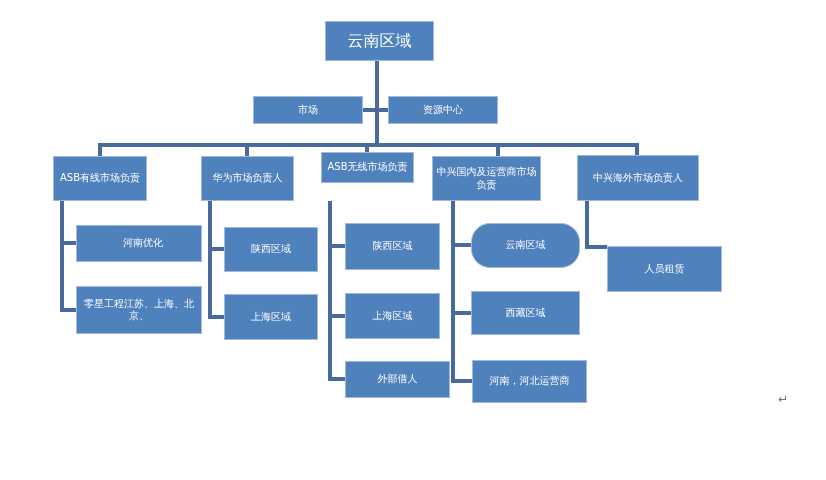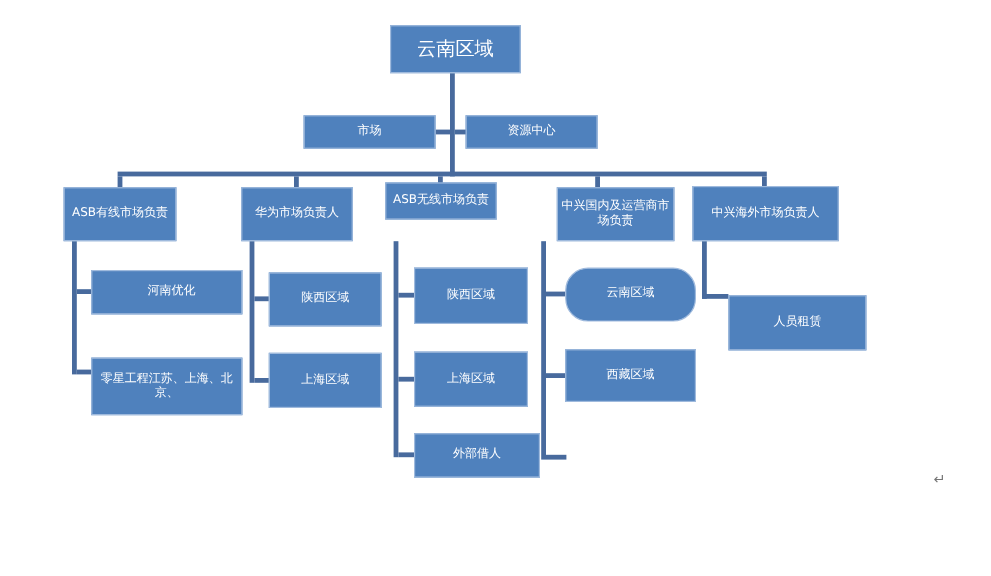--- a/index.html
+++ b/index.html
@@ -79,33 +79,34 @@
   <div class="conn" style="left:585px;top:245px;width:22px;height:4px;"></div>
 
   <div class="box root" style="left:325px;top:21px;width:109px;height:40px;">云南区域</div>
 
   <div class="box" style="left:253px;top:96px;width:110px;height:28px;">市场</div>
   <div class="box" style="left:388px;top:96px;width:110px;height:28px;">资源中心</div>
 
   <div class="box" style="left:53px;top:156px;width:94px;height:45px;">ASB有线市场负责</div>
   <div class="box" style="left:201px;top:156px;width:93px;height:45px;">华为市场负责人</div>
   <div class="box" style="left:321px;top:152px;width:93px;height:31px;">ASB无线市场负责</div>
-  <div class="box" style="left:464px;top:156px;width:98px;height:45px;">中兴国内及运营商市场负责</div>
+  <div class="box" style="left:432px;top:156px;width:109px;height:45px;">中兴国内及运营商市场负责</div>
   <div class="box" style="left:577px;top:155px;width:122px;height:46px;">中兴海外市场负责人</div>
 
   <div class="box" style="left:76px;top:225px;width:126px;height:37px;padding-left:10px;">河南优化</div>
-  <div class="box" style="left:76px;top:286px;width:126px;height:48px;margin-top:12px;">零星工程江苏、上海、北京、</div>
+  <div class="box" style="left:76px;top:286px;width:126px;height:48px;">零星工程江苏、上海、北京、</div>
 
   <div class="box" style="left:224px;top:227px;width:94px;height:45px;">陕西区域</div>
   <div class="box" style="left:224px;top:294px;width:94px;height:46px;">上海区域</div>
 
   <div class="box" style="left:345px;top:223px;width:95px;height:47px;">陕西区域</div>
   <div class="box" style="left:345px;top:293px;width:95px;height:46px;">上海区域</div>
   <div class="box" style="left:345px;top:361px;width:105px;height:37px;">外部借人</div>
 
   <div class="box" style="left:471px;top:223px;width:109px;height:45px;border-radius:19px;">云南区域</div>
   <div class="box" style="left:471px;top:291px;width:109px;height:44px;">西藏区域</div>
+  <div class="box" style="left:472px;top:360px;width:115px;height:43px;">河南，河北运营商</div>
 
   <div class="box" style="left:607px;top:224px;width:115px;height:46px;margin-top:22px;">人员租赁</div>
 
   <span class="pmark" style="left:778px;top:393px;">↵</span>
 
 </div>
 
 </body></html>

